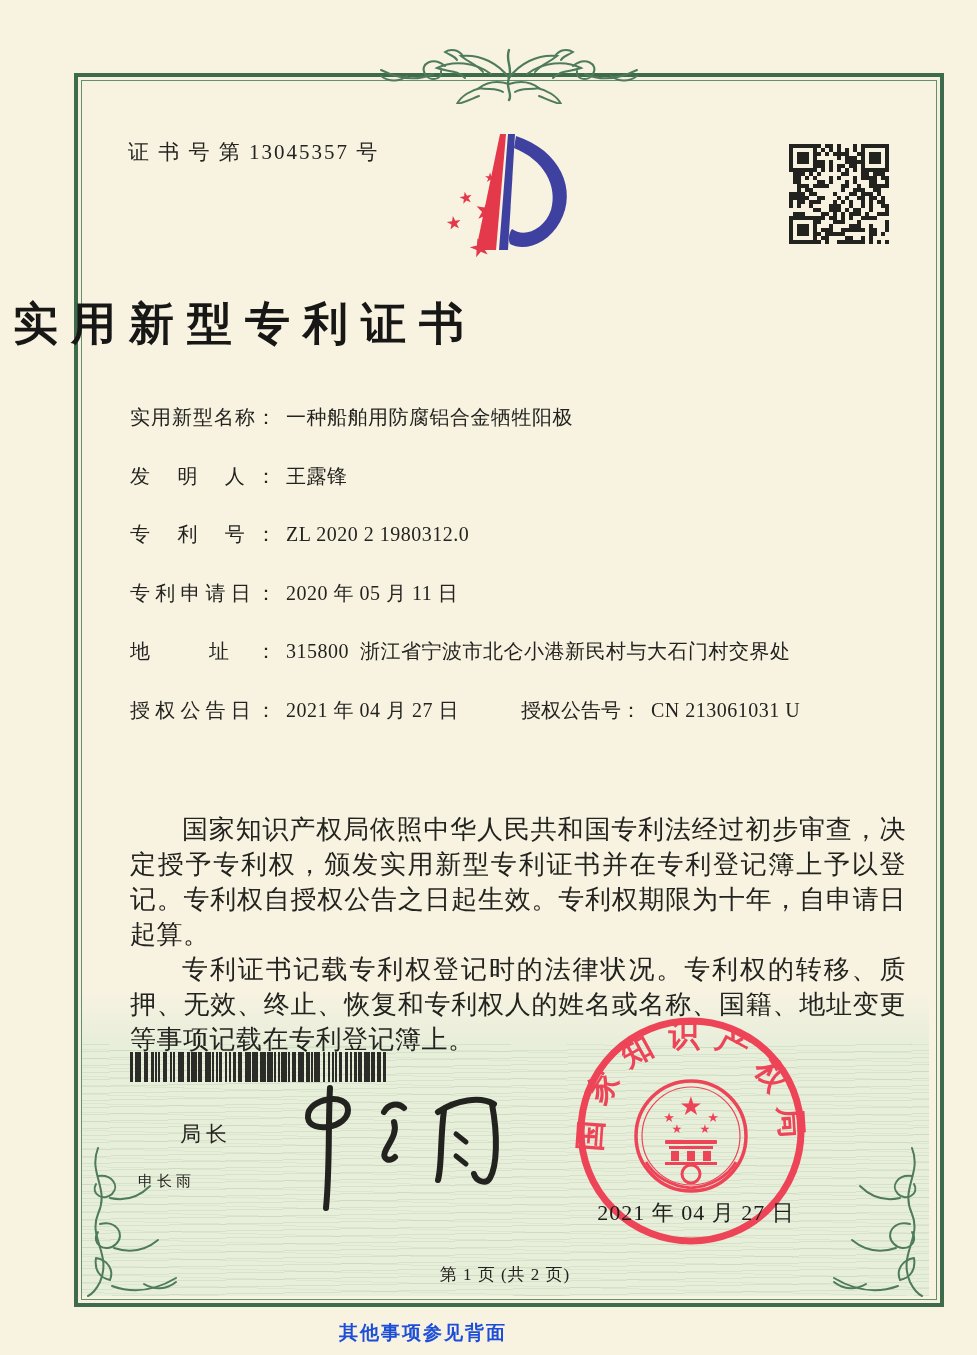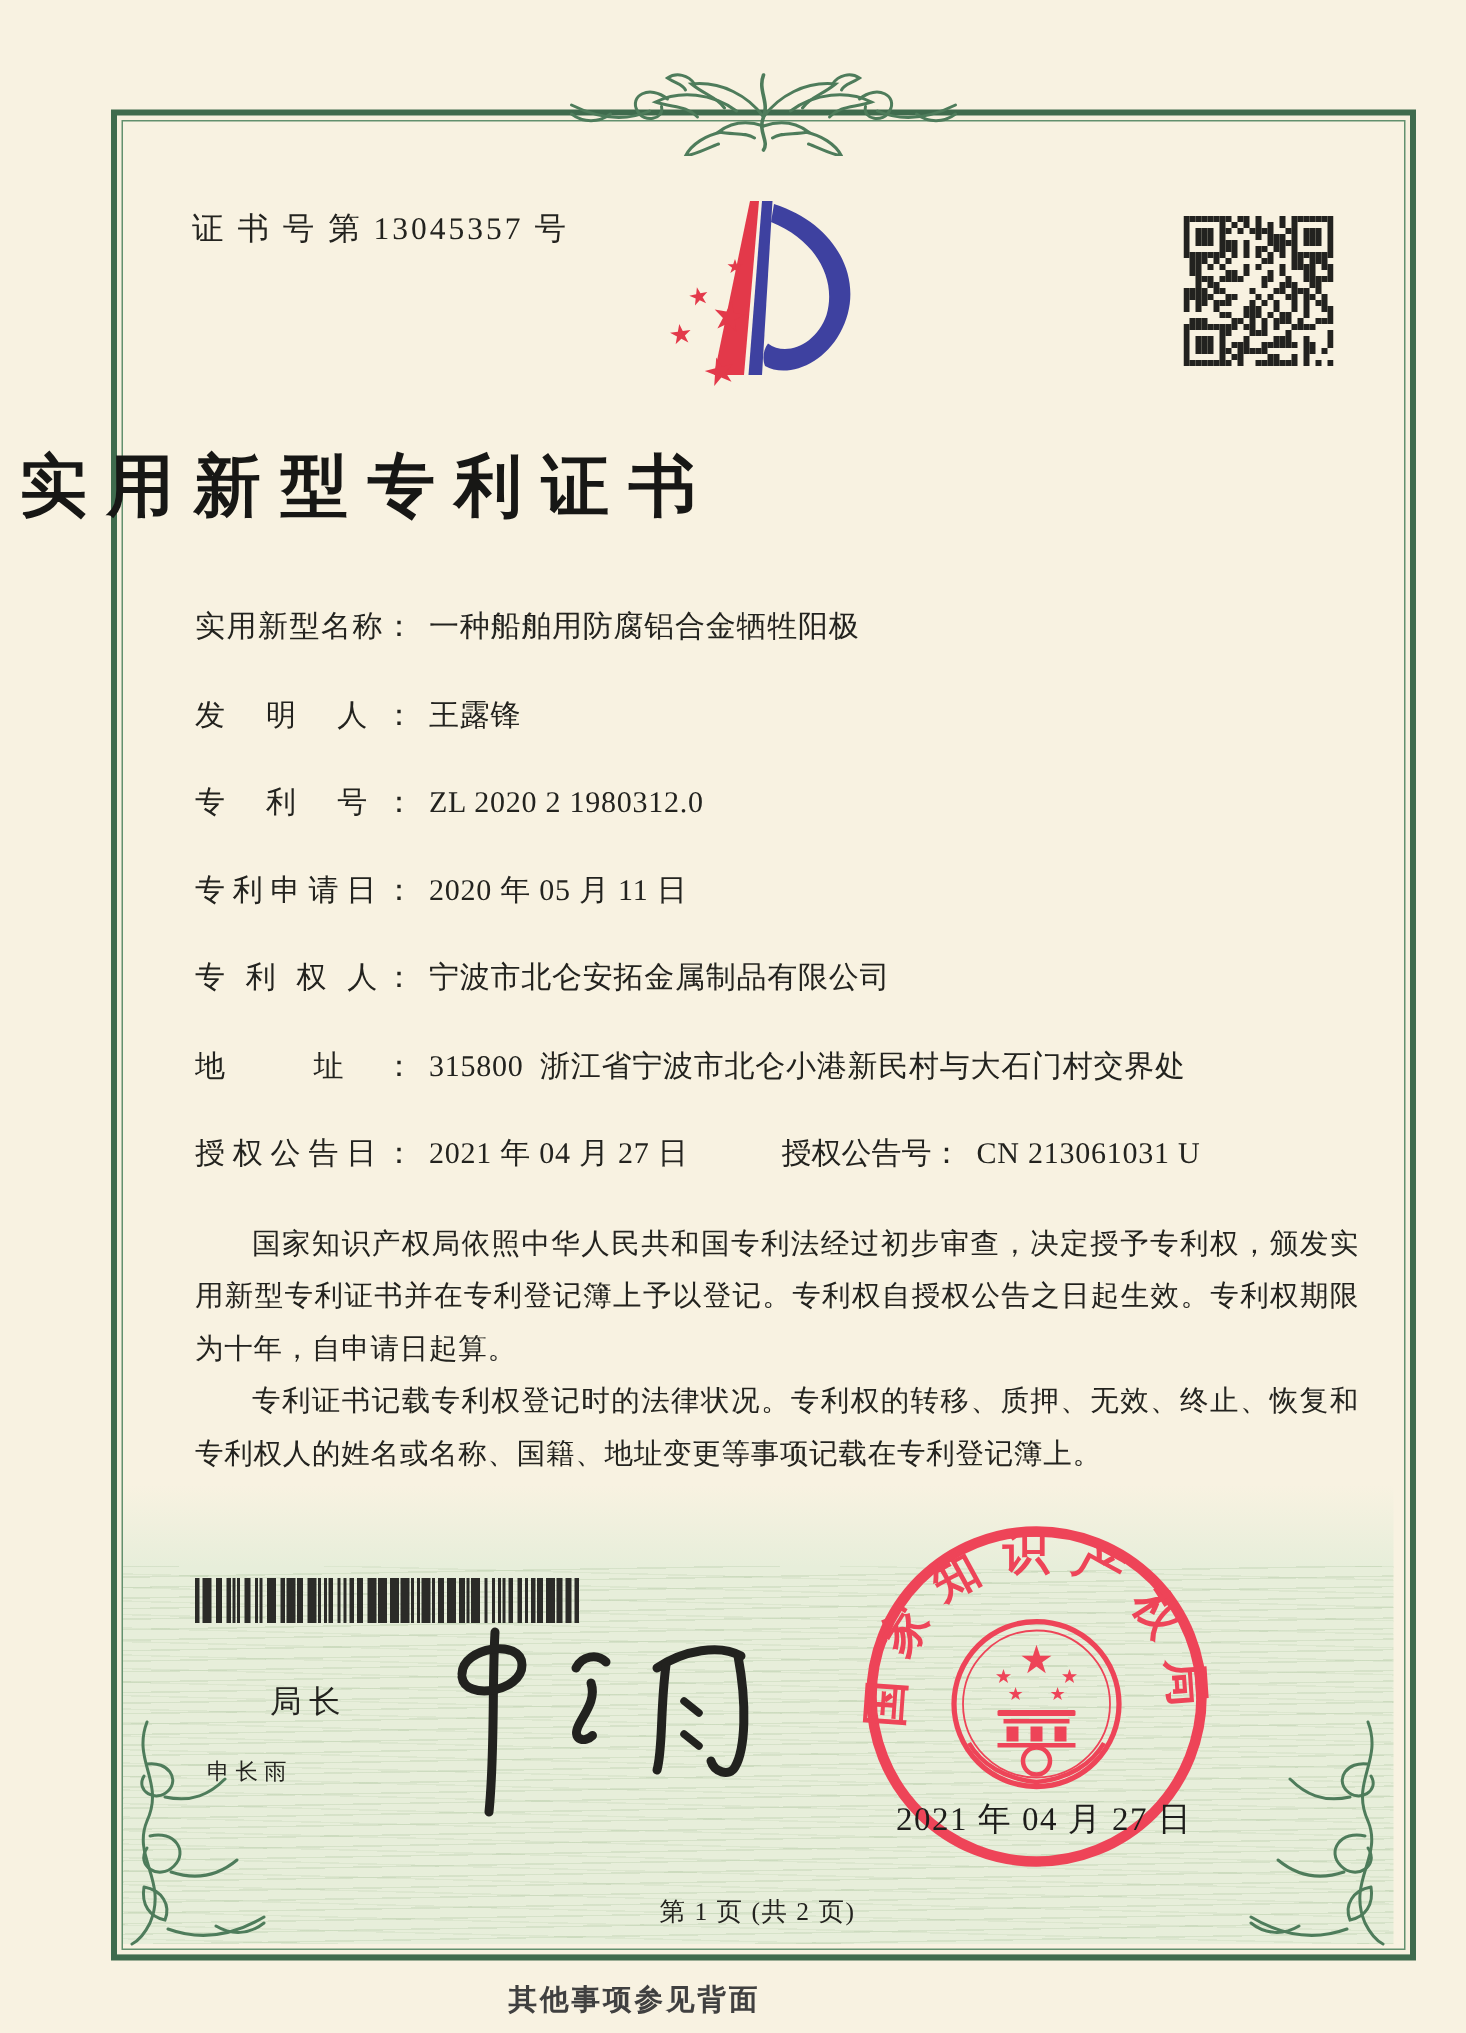--- a/index.html
+++ b/index.html
@@ -48,39 +48,39 @@
   .field-label{
     display:inline-block;width:146px;flex:0 0 146px;
     text-align:justify;text-align-last:justify;
     white-space:pre-wrap;color:#23231f;
   }
   .field-value{white-space:pre-wrap;padding-left:10px;letter-spacing:0.5px;}
   .pair2{margin-left:62px;display:flex;align-items:baseline;}
 
   .paragraphs{left:130px;top:812px;width:776px;z-index:4;}
   .para{
-    font-size:19px;line-height:35px;color:#23231f;
+    font-size:26px;line-height:35px;color:#23231f;
     text-align:justify;text-indent:2em;margin:0;letter-spacing:0.5px;
   }
 
   .director-title{left:138px;top:1120px;z-index:4;font-size:21px;letter-spacing:5px;color:#23231f;margin-left:42px;}
   .director-name{left:138px;top:1172px;z-index:4;font-size:15px;letter-spacing:4px;color:#23231f;}
 
   .seal-date{
     left:591px;top:1198px;width:210px;z-index:6;
     text-align:center;font-size:22px;color:#1d1d1b;letter-spacing:1px;
   }
 
   .page-indicator{
     left:74px;top:1263px;width:862px;z-index:4;
     text-align:center;font-size:17px;color:#23231f;letter-spacing:1px;
   }
   .back-note{
     left:0;top:1320px;width:846px;z-index:4;
-    text-align:center;font-size:19px;font-weight:600;color:#404040;letter-spacing:2px;
+    text-align:center;font-size:19px;font-weight:600;color:#1d4ed8;letter-spacing:2px;
   }
 
   svg{display:block;}
 </style>
 </head>
 <body>
 
 <div class="page">
 
   <div class="abs band-fade"></div>
@@ -495,24 +495,20 @@
     </div>
     <div class="field-row">
       <span class="field-label">专 利 号：</span>
       <span class="field-value">ZL 2020 2 1980312.0</span>
     </div>
     <div class="field-row">
       <span class="field-label">专利申请日：</span>
       <span class="field-value">2020 年 05 月 11 日</span>
     </div>
     <div class="field-row">
-      <span class="field-label">专 利 权 人：</span>
-      <span class="field-value">宁波市北仑安拓金属制品有限公司</span>
-    </div>
-    <div class="field-row">
       <span class="field-label">地 址：</span>
       <span class="field-value">315800  浙江省宁波市北仑小港新民村与大石门村交界处</span>
     </div>
     <div class="field-row">
       <span class="field-label">授权公告日：</span>
       <span class="field-value">2021 年 04 月 27 日</span>
       <span class="pair2">
         <span>授权公告号：</span>
         <span class="field-value">CN 213061031 U</span>
       </span>

